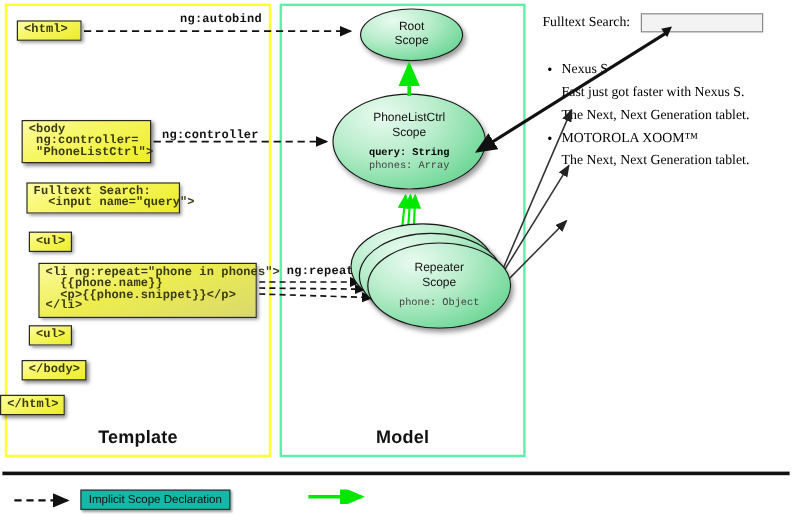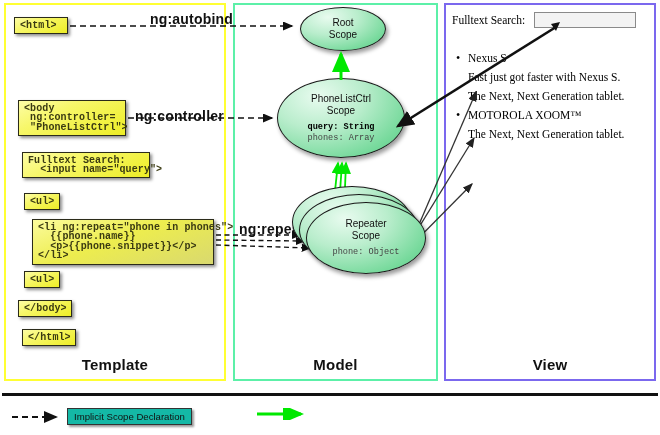--- a/index.html
+++ b/index.html
@@ -61,22 +61,22 @@
     width:96px;height:12px;border:1.2px solid #8a8a8a;background:#f3f3f3;
   }
   .v-list{margin:0;padding:0;list-style:none;margin-top:24px;}
   .v-item{margin-bottom:7px;}
   .v-name{font-size:11.5px;position:relative;padding-left:16px;}
   .v-name:before{content:"\2022";position:absolute;left:4px;top:-1px;font-size:12px;}
   .v-snip{font-size:11.5px;padding-left:16px;margin-top:7px;}
 
   
   .elabel{
-    position:absolute;font-family:Liberation Sans, sans-serif;
-    font-size:14px;color:#111;font-weight:600;letter-spacing:.2px;
+    position:absolute;font-family:Liberation Mono, monospace;
+    font-size:10px;color:#111;font-weight:600;letter-spacing:.2px;
   }
 
   
   #wires{position:absolute;left:0;top:0;width:660px;height:435px;pointer-events:none;}
 
   
   #legend-rule{position:absolute;left:2px;top:393px;width:656px;height:3px;background:#111;}
   #legend{position:absolute;left:0;top:400px;width:660px;height:35px;}
   .lg-item{position:absolute;display:flex;align-items:center;}
   .lg-box{
@@ -90,23 +90,20 @@
 <body>
 
 <div id="root">
 
   <div class="col" id="col-template">
     <div class="col-label">Template</div>
   </div>
   <div class="col" id="col-model">
     <div class="col-label">Model</div>
   </div>
-  <div class="col" id="col-view">
-    <div class="col-label">View</div>
-  </div>
 
   <div class="ybox" style="left:14px;top:17px;width:54px;height:17px;">&lt;html&gt;</div>
 
   <div class="ybox" style="left:18px;top:100px;width:108px;height:36px;">&lt;body
  ng:controller=
  "PhoneListCtrl"&gt;</div>
 
   <div class="ybox" style="left:22px;top:152px;width:128px;height:26px;">Fulltext Search:
   &lt;input name="query"&gt;</div>
 
@@ -114,21 +111,21 @@
 
   <div class="ybox shade" style="left:32px;top:219px;width:182px;height:46px;">&lt;li ng:repeat="phone in phones"&gt;
   {{phone.name}}
   &lt;p&gt;{{phone.snippet}}&lt;/p&gt;
 &lt;/li&gt;</div>
 
   <div class="ybox" style="left:24px;top:271px;width:36px;height:17px;">&lt;ul&gt;</div>
 
   <div class="ybox" style="left:18px;top:300px;width:54px;height:17px;">&lt;/body&gt;</div>
 
-  <div class="ybox" style="left:22px;top:329px;width:54px;height:17px;">&lt;/html&gt;</div>
+  <div class="ybox" style="left:0;top:329px;width:54px;height:17px;">&lt;/html&gt;</div>
 
   <div class="elabel" style="left:150px;top:11px;">ng:autobind</div>
   <div class="elabel" style="left:135px;top:108px;">ng:controller</div>
   <div class="elabel" style="left:239px;top:221px;">ng:repeat</div>
 
   <div class="scope" style="left:300px;top:7px;width:86px;height:44px;">
     <div class="ttl">Root<br>Scope</div>
   </div>
 
   <div class="scope" style="left:277px;top:78px;width:128px;height:80px;">

